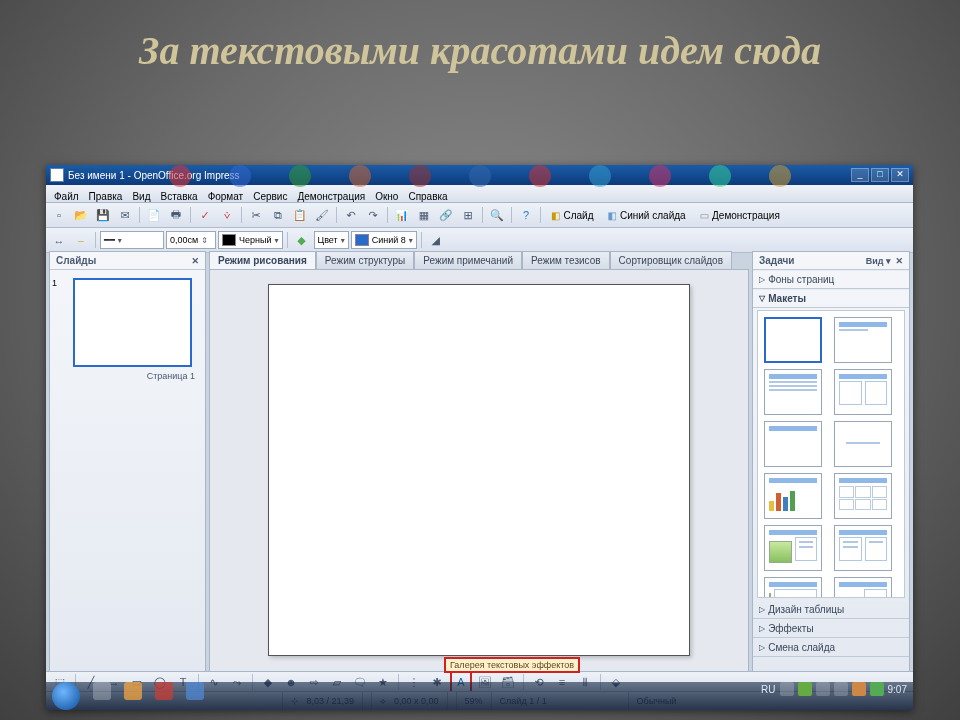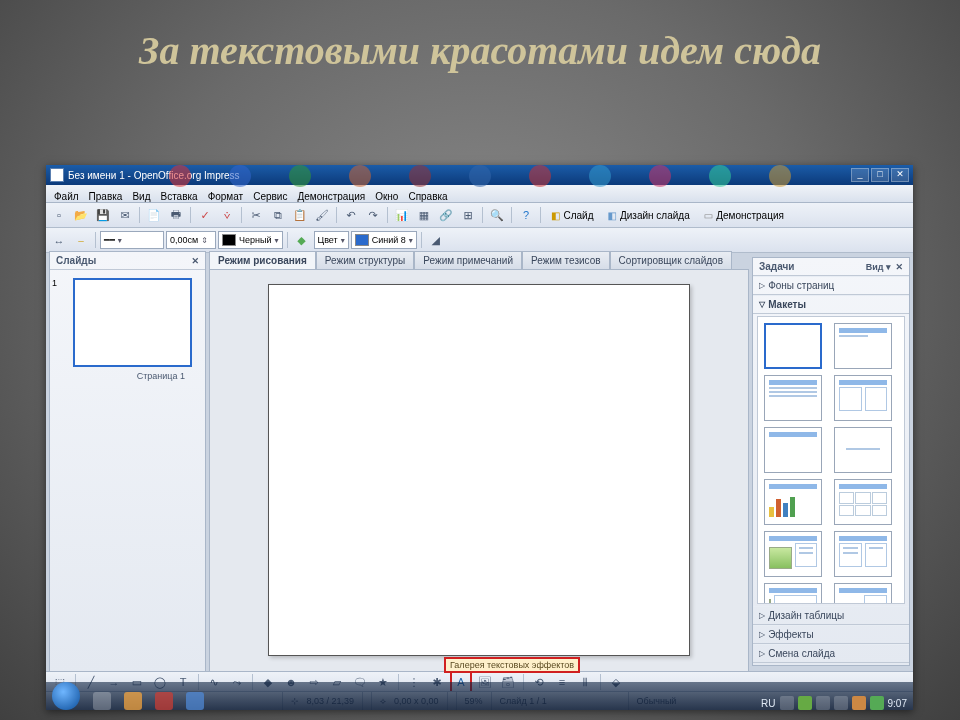--- a/index.html
+++ b/index.html
@@ -16,44 +16,44 @@
 .sep{width:1px;height:16px;background:#b4c0d0;margin:0 2px}
 .dd{display:flex;align-items:center;height:16px;border:1px solid #9aa8bc;background:#fff;font-size:9px;padding:0 3px;gap:3px}
 .dd .ar{font-size:8px;color:#556}
 .sw{width:12px;height:10px;border:1px solid #888}
 .tb2btn{display:flex;align-items:center;gap:3px;font-size:10px;padding:0 5px;height:18px;border:1px solid transparent}
 .workarea{position:absolute;top:86px;bottom:38px;left:0;right:0;display:flex}
 .panel{background:linear-gradient(#f4f6fa,#e4e9f1);border:1px solid #a9b6c8}
 .panel-head{font-size:10px;font-weight:bold;color:#4a5970;padding:3px 6px;border-bottom:1px solid #c0c9d6;display:flex;align-items:center;justify-content:space-between}
 .slides-pane{width:155px;margin:0 3px}
 .thumb{width:115px;height:85px;background:#fff;border:2px solid #2a6acc;margin:8px auto 4px}
-.thumb-cap{text-align:right;font-size:9px;color:#4a5970;padding:0 20px}
+.thumb-cap{text-align:right;font-size:9px;color:#4a5970;padding:0 10px}
 .center{flex:1;display:flex;flex-direction:column}
 .tabs{display:flex;gap:0;margin-top:0}
 .tab{font-size:10px;padding:3px 8px;background:linear-gradient(#e9edf3,#d6dde8);border:1px solid #a9b6c8;border-bottom:none;color:#3a475c}
 .tab.active{background:#f2f5f9;font-weight:bold}
 .canvas-wrap{flex:1;background:#e5e9ef;border:1px solid #a9b6c8;display:flex;align-items:flex-start;justify-content:center;padding:14px 20px;overflow:hidden}
 .canvas{width:420px;height:370px;background:#fff;border:1px solid #555;box-shadow:2px 2px 4px rgba(0,0,0,.2)}
-.tasks-pane{width:156px;margin:6px 3px}
+.tasks-pane{width:156px;margin:0 3px}
 .task-sec{font-size:10px;color:#3a475c;padding:3px 6px;border-bottom:1px solid #c0c9d6;border-top:1px solid #e8edf4;display:flex;align-items:center;gap:3px}
 .task-sec .tri{font-size:8px}
 .layouts{display:grid;grid-template-columns:1fr 1fr;gap:6px;padding:6px;background:#fff;border:1px solid #c0c9d6;margin:2px 4px;height:274px;overflow:hidden}
 .lay{width:58px;height:46px;border:1px solid #99a6b8;background:#fff;position:relative;padding:4px;box-sizing:border-box}
 .lay.sel{border:2px solid #2a6acc}
 .lay .bar{background:#8fb8e8;height:5px;margin-bottom:2px}
 .lay .line{background:#b0c8e4;height:2px;margin:2px 0}
 .lay .col2{display:flex;gap:3px;height:24px}
 .lay .box{flex:1;border:1px solid #b0c8e4}
 .lay .chart{display:flex;align-items:flex-end;gap:2px;height:22px;margin-top:6px}
 .lay .cbar{width:5px}
 .lay .img{background:linear-gradient(#c8e8a0,#88c060);height:20px;margin-top:4px;border:1px solid #9a8}
 .bottom-toolbar{position:absolute;bottom:18px;left:0;right:0;height:20px;background:linear-gradient(#eef2f8,#dbe2ee);border-top:1px solid #a9b6c8;display:flex;align-items:center;padding:0 4px;gap:3px}
 .status{position:absolute;bottom:0;left:0;right:0;height:18px;background:linear-gradient(#e8edf4,#d2d9e4);border-top:1px solid #a9b6c8;display:flex;align-items:center;font-size:9px;color:#4a5970}
 .status span{padding:0 8px;border-right:1px solid #b0bccc;height:100%;display:flex;align-items:center}
-.win-taskbar{position:absolute;left:0;right:0;bottom:0;height:28px;background:linear-gradient(rgba(20,40,70,.6),rgba(10,25,50,.85));display:flex;align-items:flex-end;padding:0 6px;gap:13px}
+.win-taskbar{position:absolute;left:0;right:0;bottom:0;height:28px;background:linear-gradient(rgba(20,40,70,.6),rgba(10,25,50,.85));display:flex;align-items:flex-start;padding:0 6px;gap:13px}
 .start{width:28px;height:28px;border-radius:50%;background:radial-gradient(circle at 40% 35%,#6fb6ff,#0b4d9a)}
 .tray{margin-left:auto;display:flex;align-items:center;gap:4px;color:#dfe8f4;font-size:10px}
 .tray .ti{width:14px;height:14px;background:rgba(255,255,255,.2);border-radius:2px}
 .callout{position:absolute;border:2px solid #d02020;background:rgba(255,240,200,.95);font-size:9px;color:#5a4a20;padding:1px 4px;white-space:nowrap;z-index:5}
 .behind-circles{position:absolute;top:0;left:0;right:0;height:22px;display:flex;justify-content:center;gap:38px;align-items:center;opacity:.55}
 .behind-circles i{width:22px;height:22px;border-radius:50%}
 </style>
 </head>
 <body>
 
@@ -124,21 +124,21 @@
     <div class="tbtn">🔍</div>
     <div class="sep"></div>
     <div class="tbtn" style="color:#27c">?</div>
     <div class="sep"></div>
     <div class="tb2btn">
         <span style="color:#c90">◧</span>
         <span>Слайд</span>
       </div>
     <div class="tb2btn">
         <span style="color:#69c">◧</span>
-        <span>Дизайн слайда</span>
+        <span>Синий слайда</span>
       </div>
     <div class="tb2btn">
         <span style="color:#888">▭</span>
         <span>Демонстрация</span>
       </div>
   </div>
 
   <div class="toolbar">
     <div class="tbtn">↔</div>
     <div class="tbtn" style="color:#c90">⎯</div>

